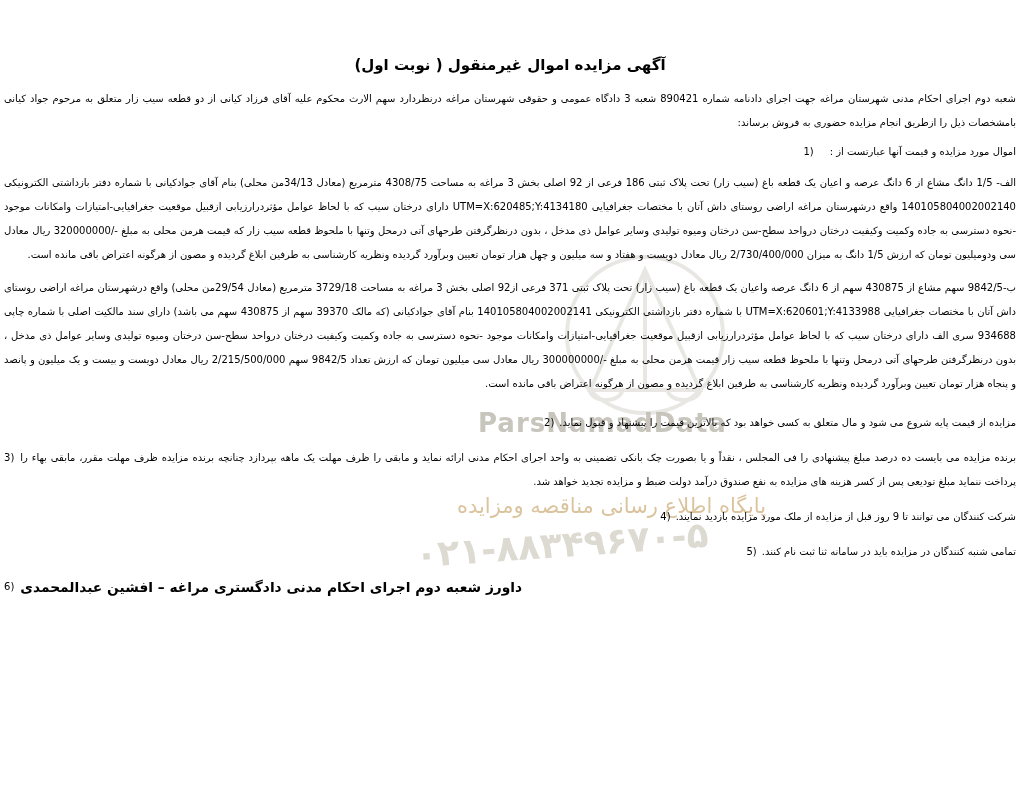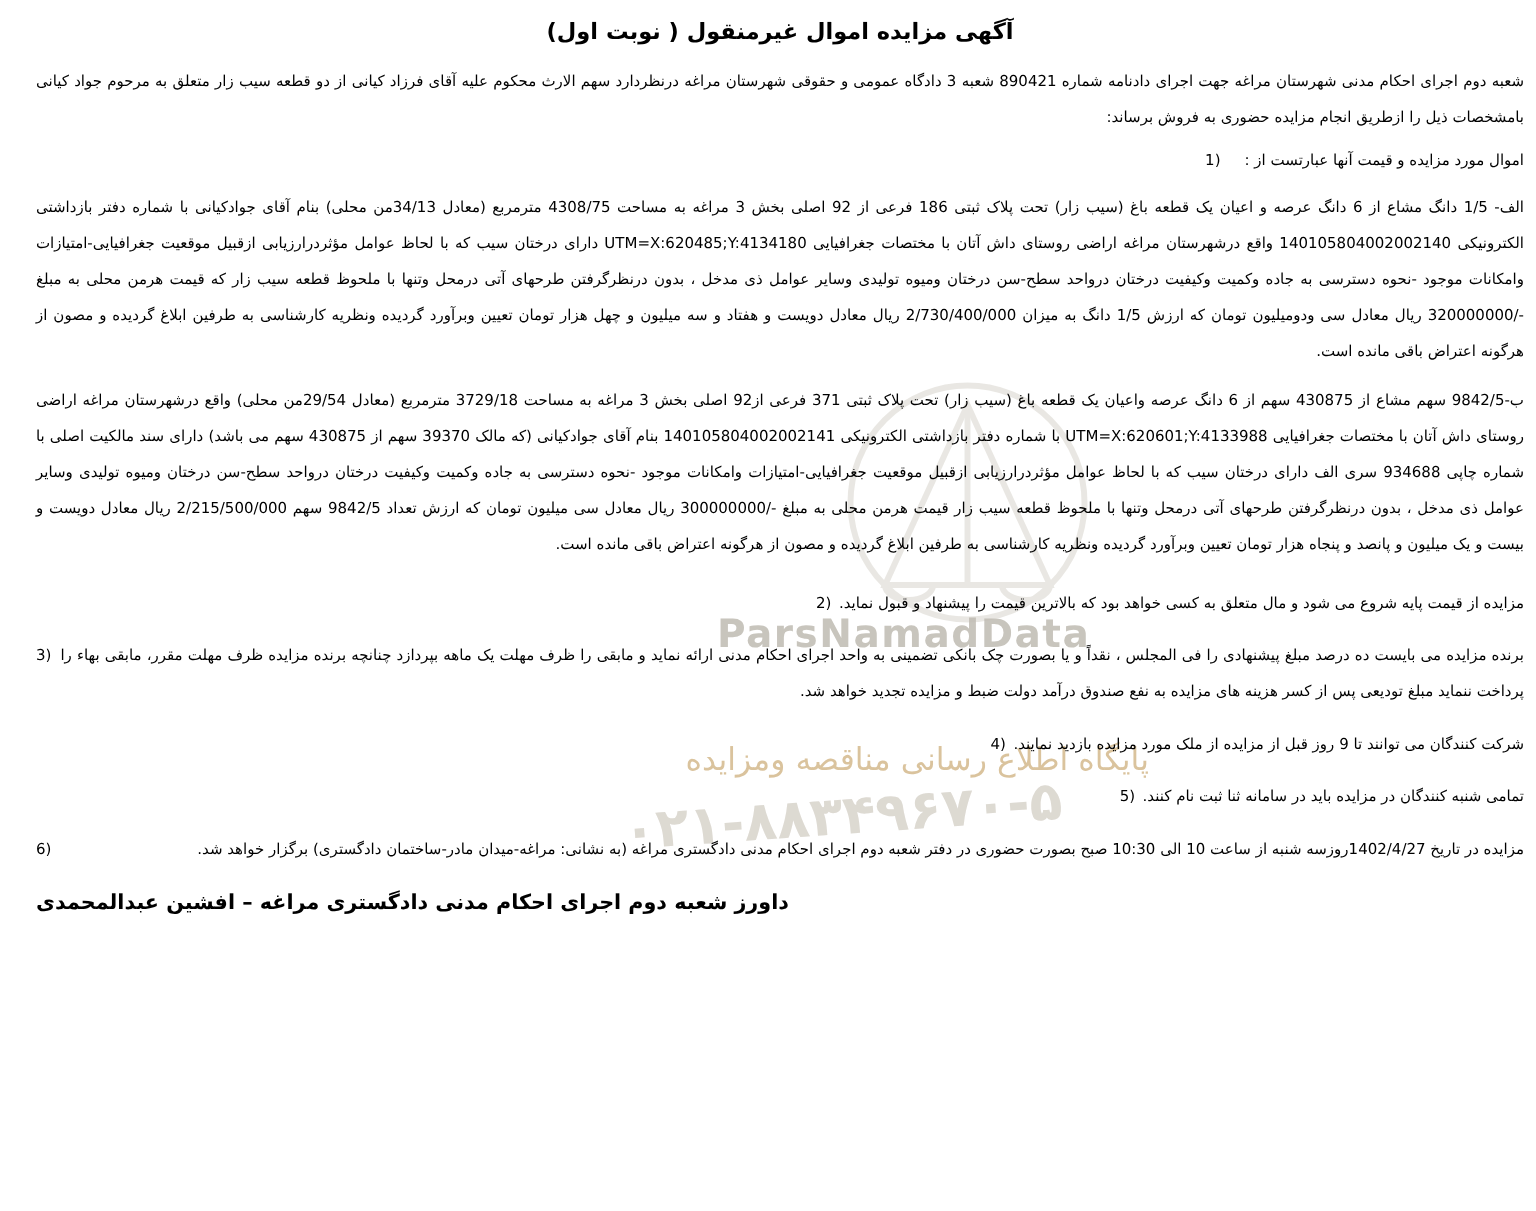--- a/index.html
+++ b/index.html
@@ -34,21 +34,22 @@
   .wm-phone{
     position:absolute;left:415px;top:524px;
     font-size:36px;font-weight:bold;
     color:var(--wm-phone);direction:rtl;
     transform:rotate(-4deg);letter-spacing:3px;opacity:.9;
   }
   
   .content{
     position:relative;z-index:1;
     direction:rtl;
-    padding:6px 8px 0 24px;
+    padding:6px 8px 0 4px;
+    margin-top:44px;
   }
   .doc-title{
     font-size:15px;font-weight:bold;
     text-align:center;
     margin:6px 0 13px 0;
   }
   .para{
     font-size:10px;
     line-height:24px;
     text-align:justify;
@@ -113,19 +114,19 @@
 
     <p class="para term">
       <span>شرکت کنندگان می توانند تا 9 روز قبل از مزایده از ملک مورد مزایده بازدید نمایند.</span><span class="num num-inline">(4</span>
     </p>
 
     <p class="para term">
       <span>تمامی شنبه کنندگان در مزایده باید در سامانه ثنا ثبت نام کنند.</span><span class="num num-inline">(5</span>
     </p>
 
     <p class="para term">
-      <span class="num num-float">(6</span><span>مزایده در تاریخ 1402/4/27روزسه شنبه از ساعت 10 الی 10:30 صبح بصورت حضوری در دفتر شعبه دوم اجرای احکام مدنی دادگستری مراغه (به نشانی: مراغه-میدان مادر-ساختمان دادگستری) برگزار خواهد شد.</span>
+      <span class="num num-float">(6</span>
     </p>
 
     <p class="signature">داورز شعبه دوم اجرای احکام مدنی دادگستری مراغه – افشین عبدالمحمدی</p>
 
   </div>
 </div>
 
 </body></html>

